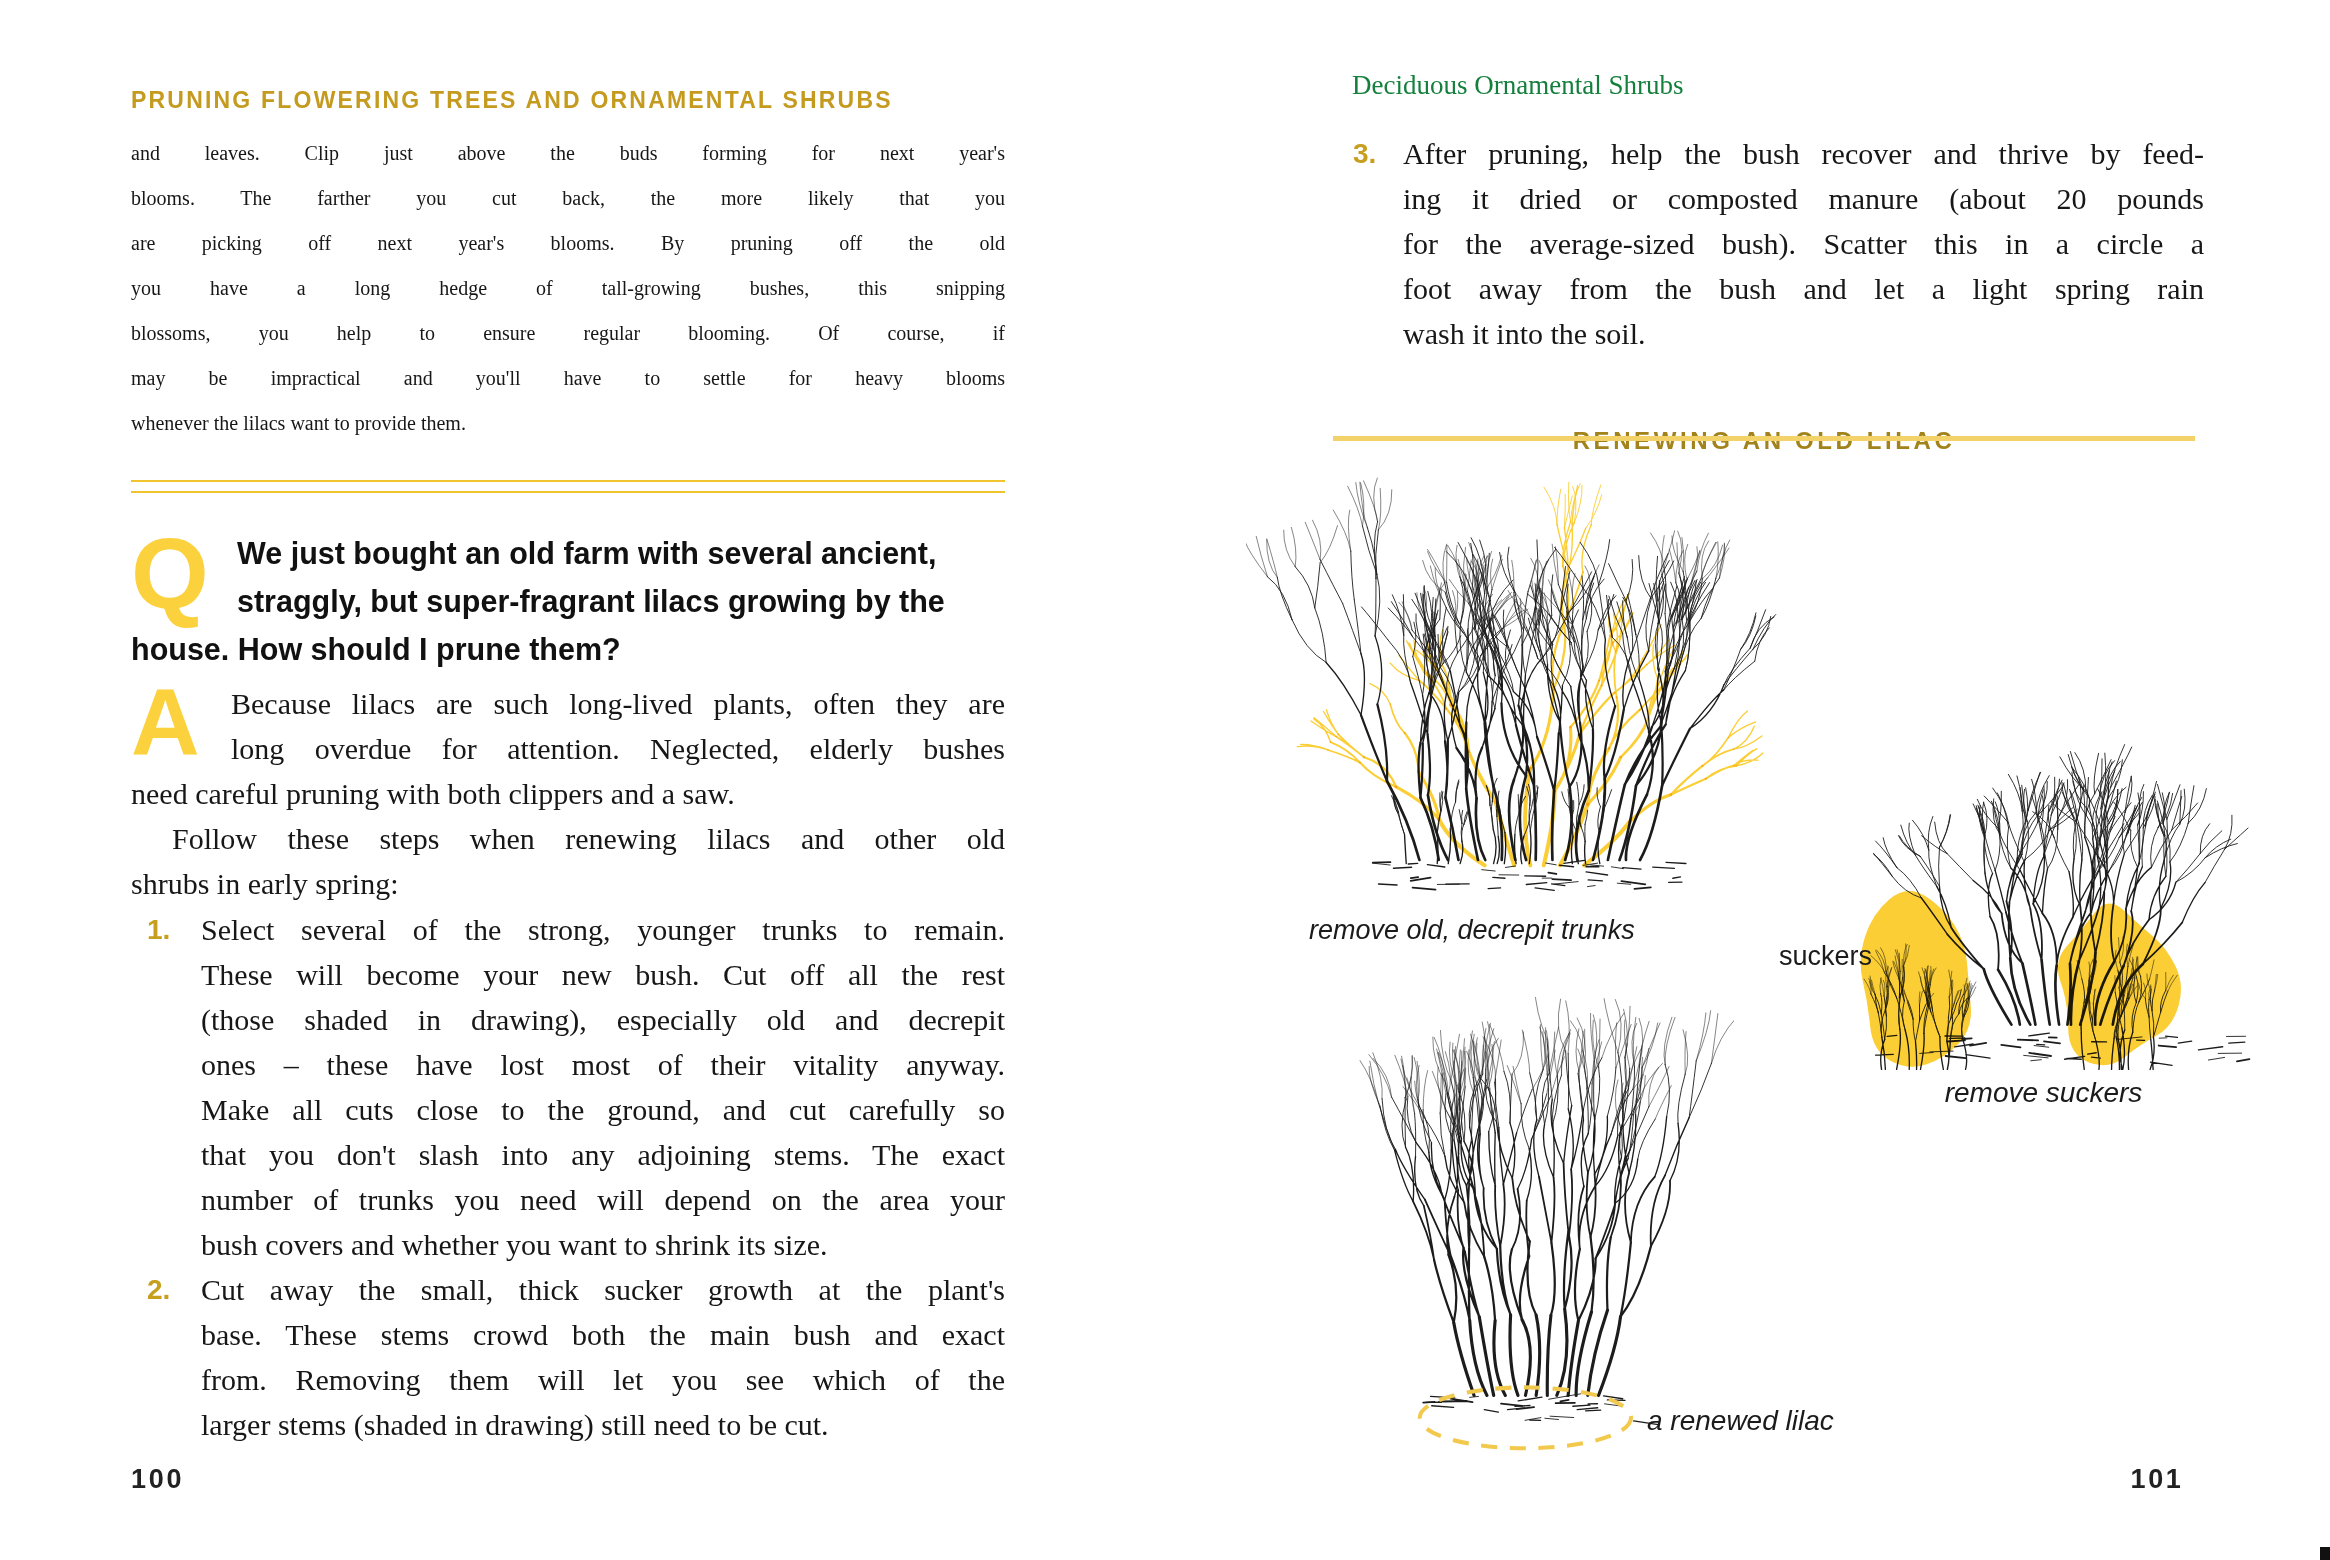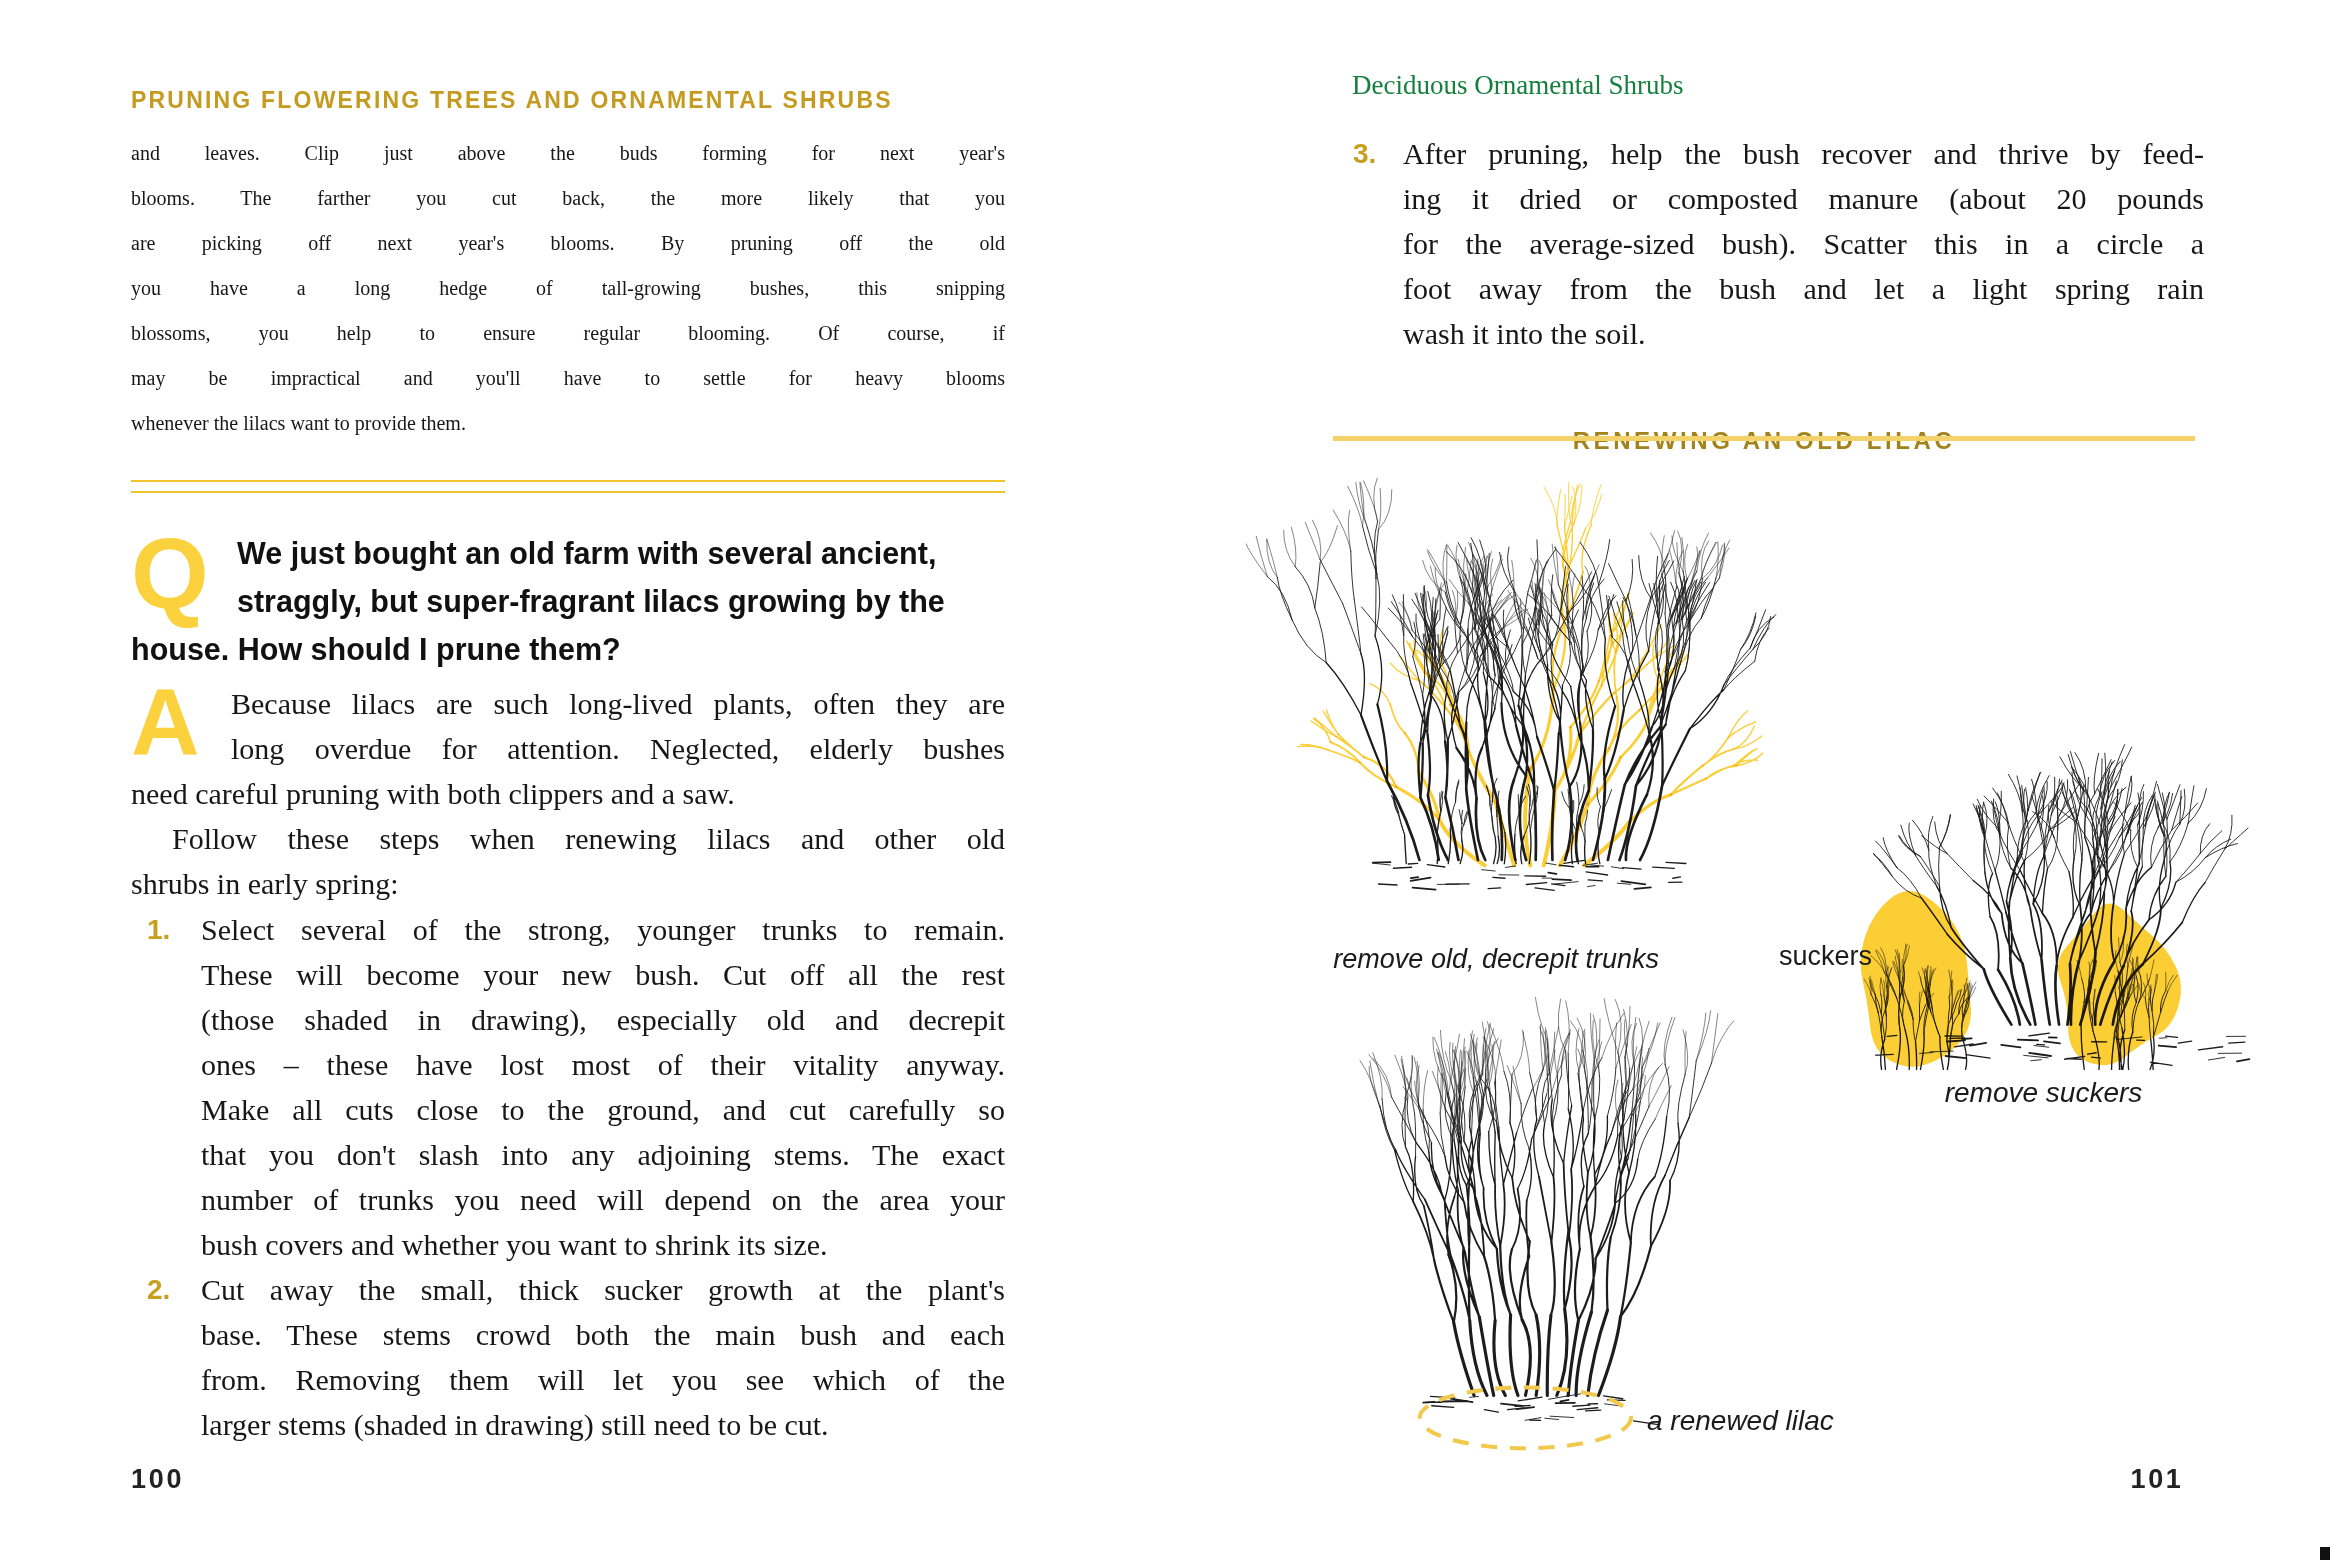--- a/index.html
+++ b/index.html
@@ -103,21 +103,21 @@
           <div class="bline">Make all cuts close to the ground, and cut carefully so</div>
           <div class="bline">that you don't slash into any adjoining stems. The exact</div>
           <div class="bline">number of trunks you need will depend on the area your</div>
           <div class="bline last">bush covers and whether you want to shrink its size.</div>
         </div>
     </div>
     <div class="step">
       <span class="stepnum">2.</span>
       <div class="steptext">
           <div class="bline">Cut away the small, thick sucker growth at the plant's</div>
-          <div class="bline">base. These stems crowd both the main bush and each</div>
+          <div class="bline">base. These stems crowd both the main bush and exact</div>
           <div class="bline">from. Removing them will let you see which of the</div>
           <div class="bline last">larger stems (shaded in drawing) still need to be cut.</div>
         </div>
     </div>
   </div>
 
   <div class="pagenum pn-left">100</div>
 
   <div class="rh-right">Deciduous Ornamental Shrubs</div>
 
@@ -144,21 +144,21 @@
         <path d="M34.6 116.6Q22.0 101.6 22.7 73.6M34.6 116.6Q31.6 102.6 23.1 74.3M23.6 115.8Q3.0 89.1 -1.8 76.0M23.6 115.8Q16.1 92.7 11.0 70.7M54.6 104.6Q41.3 86.9 41.7 63.8M54.6 104.6Q57.5 85.0 50.3 60.7M82.4 100.1Q93.6 86.8 101.8 58.7M116.6 87.2Q111.8 56.5 115.4 41.5M116.6 87.2Q112.6 66.6 97.0 41.4M82.4 96.8Q85.9 74.8 73.9 52.7M82.4 96.8Q72.4 71.3 65.7 55.0M146.5 54.2Q137.9 24.4 146.2 5.7M146.5 54.2Q144.9 39.6 130.8 8.7M129.7 59.4Q126.3 40.7 113.2 14.9M129.7 59.4Q133.7 33.7 127.6 10.9M135.2 61.2Q124.2 33.4 122.2 10.6M135.2 61.2Q129.2 44.3 126.7 10.2M147.4 63.5Q162.9 46.7 162.4 18.6M147.4 63.5Q151.6 47.3 149.4 17.1M272.8 163.0Q285.9 150.7 293.4 138.0M272.8 163.0Q279.0 147.5 292.6 136.0M276.1 161.4Q283.9 145.7 300.2 136.0M276.1 161.4Q288.6 141.3 296.0 133.2M286.7 173.1Q295.8 160.4 307.9 144.8M286.7 173.1Q292.3 155.4 300.1 143.9M286.1 173.4Q301.3 165.6 314.4 152.0M286.1 173.4Q294.8 160.1 310.1 153.2M184.9 175.1Q183.1 157.7 170.3 144.3M184.9 175.1Q182.8 164.5 173.9 143.7M200.2 166.5Q190.1 151.0 190.4 133.7M200.2 166.5Q197.9 152.5 196.4 134.9M232.7 164.5Q237.3 151.4 235.6 131.9M232.7 164.5Q236.2 148.2 230.2 131.3M257.8 166.0Q263.6 150.6 274.8 135.4M257.8 166.0Q269.5 157.1 285.1 141.5M210.4 157.2Q213.0 142.1 217.8 122.6M210.4 157.2Q210.8 135.7 221.7 122.2M199.2 160.9Q204.1 139.4 198.1 128.0M199.2 160.9Q194.8 147.1 198.5 125.9M215.9 163.1Q216.2 142.6 218.1 129.8M215.9 163.1Q217.8 151.3 215.2 128.9M242.9 122.3Q241.3 102.5 244.7 82.9M239.3 119.6Q231.4 98.7 235.2 80.8M239.3 119.6Q238.5 101.7 224.7 80.6M255.5 135.1Q260.6 123.8 267.5 102.0M255.5 135.1Q261.5 121.9 265.3 103.0M246.8 131.9Q249.7 109.2 251.0 97.0M246.8 131.9Q242.2 120.3 236.4 96.4M257.3 129.3Q258.6 108.1 269.0 92.9M257.3 129.3Q266.7 117.0 268.9 92.4M223.5 122.0Q209.6 107.6 202.3 87.8M223.5 122.0Q223.9 96.8 223.9 80.8M221.4 122.3Q217.6 109.9 202.3 85.3M221.4 122.3Q216.5 99.2 223.6 79.5M257.3 116.1Q257.0 99.4 248.2 77.6M274.2 130.1Q270.6 110.9 275.0 96.1M274.2 130.1Q280.3 109.6 285.8 96.3M269.5 126.5Q266.4 107.9 273.7 87.6M269.5 126.5Q278.5 114.9 285.1 91.8M261.3 143.6Q253.6 119.4 253.2 107.7M261.3 143.6Q248.2 131.8 244.1 111.9M272.4 142.2Q269.5 130.1 260.6 107.5M272.4 142.2Q266.6 120.8 262.0 110.2M314.5 132.3Q318.9 117.1 324.4 96.2M314.5 132.3Q319.9 117.8 323.4 97.7M298.6 133.3Q299.3 113.0 296.3 97.5M326.6 133.1Q327.0 109.9 317.5 95.2M326.6 133.1Q327.3 111.9 337.2 96.6M330.1 134.0Q329.9 119.3 335.0 98.6M330.1 134.0Q334.1 109.6 327.0 97.8M259.8 136.0Q262.0 112.2 251.4 98.7M259.8 136.0Q253.4 116.8 258.4 95.9M256.0 136.8Q257.7 114.4 246.7 98.0M256.0 136.8Q260.2 124.2 258.6 98.4M248.1 145.5Q241.6 124.4 245.4 113.5M248.1 145.5Q235.2 133.1 226.4 118.7M253.8 130.0Q258.6 104.8 265.2 92.6M253.8 130.0Q246.2 112.4 245.9 94.1M221.9 133.0Q202.3 121.1 196.8 97.6M218.9 141.2Q210.2 121.5 210.8 106.1M218.9 141.2Q210.9 128.6 205.4 103.8M348.6 152.9Q332.7 135.3 325.6 127.9M348.6 152.9Q342.6 130.2 337.2 119.2M365.1 147.2Q363.0 124.9 359.5 112.0M365.1 147.2Q362.1 128.8 366.9 112.3M338.6 158.0Q334.9 143.3 325.0 125.9M338.6 158.0Q326.2 145.1 314.2 134.8M337.2 157.5Q330.7 147.4 313.4 135.1M383.7 136.2Q385.4 114.2 377.9 103.7M383.7 136.2Q382.7 122.8 393.8 102.5M348.3 124.2Q342.7 99.6 341.4 79.4M348.3 124.2Q347.8 96.1 345.0 82.2M312.6 172.0Q306.1 159.4 305.8 140.2M310.7 172.4Q306.6 152.5 300.4 141.1M310.7 172.4Q299.2 155.5 298.7 142.6M335.8 164.0Q330.3 150.3 330.1 134.4M335.8 164.0Q337.9 153.8 332.5 133.8M316.3 159.3Q297.8 143.5 292.1 131.2M316.3 159.3Q313.0 150.4 297.4 129.6M329.5 154.9Q324.8 141.8 322.0 123.0M329.5 154.9Q319.4 136.3 318.7 120.0M496.5 122.7Q502.7 99.6 506.5 86.9M496.5 122.7Q506.2 98.4 503.0 82.3M479.5 122.5Q478.6 101.8 487.8 86.5M479.5 122.5Q476.3 97.7 472.1 85.1M507.5 118.3Q509.4 104.9 524.8 77.4M507.5 118.3Q512.4 99.1 523.9 77.4M484.4 116.6Q480.4 95.6 480.6 77.8M514.7 117.1Q532.0 94.4 538.9 83.7M482.6 111.5Q490.2 81.8 481.6 64.9M509.1 118.2Q505.1 91.0 516.0 75.9M509.1 118.2Q526.6 103.0 531.6 80.5M491.8 119.3Q486.2 94.3 492.7 79.6M491.8 119.3Q503.1 97.6 506.3 86.4M463.9 113.1Q463.0 87.9 466.5 69.9M466.2 105.5Q475.0 78.0 478.1 64.4M466.2 105.5Q464.6 86.0 451.2 67.0M502.9 109.4Q505.8 85.6 515.8 67.1M487.6 109.8Q475.0 87.7 475.1 70.2M487.6 109.8Q489.5 91.3 486.3 72.0M524.1 117.7Q528.0 99.1 526.3 76.8M524.1 117.7Q534.0 94.5 533.6 79.1M528.1 117.2Q535.6 92.6 533.7 78.2M528.1 117.2Q530.7 89.5 539.6 74.9" stroke="#1c1c1c" stroke-width="0.6" fill="none" stroke-linecap="round"></path>
         <path d="M141.1 434.9l19.7 -0.5M341.5 453.3l21.0 1.1M433.3 464.3l18.2 -1.7M183.5 455.3l22.1 -3.6M379.5 439.4l13.7 0.1M337.2 446.1l8.8 1.5M418.7 455.6l26.6 3.6M185.6 462.9l25.6 2.2M183.6 452.2l8.2 -1.1" stroke="#1c1c1c" stroke-width="2" fill="none" stroke-linecap="round"></path>
         <path d="M266.0 438.0Q227.9 413.1 215.0 386.3M299.0 438.0Q287.6 403.4 278.3 367.4M317.0 438.0Q305.3 388.4 317.0 330.1M332.0 438.0Q345.0 382.3 343.9 355.4M350.0 438.0Q369.1 405.0 381.0 369.9M377.0 438.0Q410.5 412.6 427.7 389.5" stroke="#FBCE36" stroke-width="4.5" fill="none" stroke-linecap="round" style="mix-blend-mode:multiply"></path>
         <path d="M215.0 386.3Q197.7 366.7 167.3 350.5M215.0 386.3Q211.7 363.8 192.2 333.5M278.3 367.4Q261.7 341.6 247.8 310.4M278.3 367.4Q263.7 348.9 248.6 311.6M317.0 330.1Q339.6 297.7 342.8 242.0M343.9 355.4Q365.3 325.1 361.8 283.9M343.9 355.4Q363.2 324.5 372.2 291.2M381.0 369.9Q406.9 342.8 417.7 317.4M381.0 369.9Q382.0 340.9 404.8 307.6M427.7 389.5Q452.2 365.4 473.7 359.1" stroke="#FBCE36" stroke-width="3.5" fill="none" stroke-linecap="round" style="mix-blend-mode:multiply"></path>
         <path d="M167.3 350.5Q157.3 325.4 131.4 317.3M167.3 350.5Q140.6 338.9 127.0 323.3M192.2 333.5Q191.7 309.3 176.9 290.3M247.8 310.4Q246.2 284.0 227.5 258.8M247.8 310.4Q238.4 282.4 229.3 258.9M248.6 311.6Q239.7 281.5 223.2 263.0M248.6 311.6Q247.2 284.5 233.6 262.5M342.8 242.0Q360.6 197.7 354.5 167.6M342.8 242.0Q337.2 207.8 354.9 167.2M361.8 283.9Q385.8 255.8 393.7 231.8M372.2 291.2Q378.4 272.9 396.6 237.1M372.2 291.2Q395.0 260.2 410.9 245.2M417.7 317.4Q441.7 295.1 448.6 274.4M417.7 317.4Q441.1 294.4 448.5 273.8M404.8 307.6Q419.1 280.6 413.4 250.5M404.8 307.6Q413.8 286.0 439.1 264.5M473.7 359.1Q490.8 350.8 512.9 341.2M473.7 359.1Q491.7 340.5 509.1 327.0" stroke="#FBCE36" stroke-width="2.5" fill="none" stroke-linecap="round" style="mix-blend-mode:multiply"></path>
         <path d="M131.4 317.3Q114.2 303.9 102.7 291.8M131.4 317.3Q118.2 306.3 100.3 294.2M127.0 323.3Q114.3 316.7 91.2 309.2M127.0 323.3Q112.8 307.9 94.1 300.5M176.9 290.3Q166.2 280.3 160.6 258.0M227.5 258.8Q228.7 231.9 217.9 212.6M229.3 258.9Q219.5 235.4 201.5 223.2M223.2 263.0Q204.7 240.3 193.1 231.6M223.2 263.0Q213.8 235.9 198.4 222.5M233.6 262.5Q225.8 249.9 214.3 222.9M233.6 262.5Q224.1 237.4 217.1 226.0M354.5 167.6Q368.3 138.9 375.8 110.6M354.5 167.6Q347.0 139.3 359.6 108.1M354.9 167.2Q364.8 143.2 353.4 103.9M354.9 167.2Q348.4 142.9 359.1 106.2M393.7 231.8Q402.6 200.2 405.9 181.6M393.7 231.8Q408.4 206.2 408.1 179.2M396.6 237.1Q410.5 209.6 415.2 193.3M396.6 237.1Q400.6 207.1 409.6 189.0M410.9 245.2Q433.9 229.0 442.4 207.3M410.9 245.2Q426.3 233.8 446.9 213.9M448.6 274.4Q453.8 255.6 466.5 234.2M448.5 273.8Q456.2 252.1 459.2 229.4M448.5 273.8Q448.7 256.4 461.5 233.0M413.4 250.5Q408.6 225.1 412.2 199.6M439.1 264.5Q450.7 251.9 469.2 232.7M512.9 341.2Q527.9 329.2 546.9 327.0M512.9 341.2Q532.6 329.2 544.3 326.5M509.1 327.0Q524.0 316.8 537.9 295.4M509.1 327.0Q526.4 312.6 544.0 308.2" stroke="#FBCE36" stroke-width="2" fill="none" stroke-linecap="round" style="mix-blend-mode:multiply"></path>
         <path d="M102.7 291.8Q93.4 278.6 89.4 264.1M102.7 291.8Q95.3 282.2 86.2 266.2M100.3 294.2Q86.8 282.1 75.6 273.1M100.3 294.2Q91.0 289.9 72.2 276.8M91.2 309.2Q74.6 303.1 56.9 305.5M91.2 309.2Q75.6 302.9 60.7 303.1M94.1 300.5Q88.5 283.0 75.3 274.4M160.6 258.0Q154.6 242.2 138.0 235.1M217.9 212.6Q214.0 189.2 219.1 175.2M201.5 223.2Q197.2 214.0 182.2 193.0M201.5 223.2Q190.3 210.8 181.9 189.8M193.1 231.6Q182.5 219.7 170.6 203.9M193.1 231.6Q172.5 226.7 160.6 212.2M198.4 222.5Q192.1 211.5 179.0 187.6M198.4 222.5Q188.5 207.9 187.0 186.5M214.3 222.9Q205.7 209.6 190.2 197.8M214.3 222.9Q204.5 208.1 202.3 189.0M217.1 226.0Q211.2 210.2 196.9 199.4M375.8 110.6Q371.0 89.9 385.0 57.7M359.6 108.1Q357.9 81.4 355.1 61.3M359.6 108.1Q365.2 86.1 363.6 56.6M353.4 103.9Q355.4 76.2 366.1 55.6M353.4 103.9Q351.2 87.8 361.9 54.3M359.1 106.2Q351.6 79.3 346.9 57.9M359.1 106.2Q371.7 80.9 378.8 61.7M405.9 181.6Q418.2 170.1 424.2 144.7M408.1 179.2Q414.4 148.6 427.9 134.6M408.1 179.2Q423.8 150.5 426.0 135.6M415.2 193.3Q419.1 175.1 431.8 157.0M415.2 193.3Q419.4 174.9 420.0 152.2M409.6 189.0Q427.5 172.5 431.4 155.6M442.4 207.3Q450.3 195.0 463.0 169.3M446.9 213.9Q460.7 202.2 478.5 192.3M446.9 213.9Q458.8 203.9 472.3 185.4M466.5 234.2Q472.6 216.8 490.3 207.5M459.2 229.4Q452.2 214.8 454.4 191.5M461.5 233.0Q466.7 213.9 476.4 197.9M412.2 199.6Q417.2 181.5 409.8 157.4M412.2 199.6Q404.0 181.4 404.3 155.0M469.2 232.7Q483.0 216.1 493.0 202.0M469.2 232.7Q477.8 217.8 487.5 199.4M546.9 327.0Q565.8 323.1 576.6 312.5M546.9 327.0Q560.0 313.4 569.9 307.7M544.3 326.5Q554.4 319.3 571.2 320.6M544.3 326.5Q556.9 315.6 565.6 309.6M537.9 295.4Q548.1 274.1 559.4 265.6M537.9 295.4Q550.8 284.6 568.5 277.9M544.0 308.2Q559.6 301.0 567.0 282.6M544.0 308.2Q558.5 306.5 575.5 293.5" stroke="#FBCE36" stroke-width="1.5" fill="none" stroke-linecap="round" style="mix-blend-mode:multiply"></path>
         <path d="M385.0 57.7Q385.8 40.6 395.8 13.2M355.1 61.3Q358.5 46.8 363.9 25.4M355.1 61.3Q356.2 40.6 356.0 23.7M363.6 56.6Q364.1 32.8 369.9 15.6M363.6 56.6Q365.6 35.3 369.6 13.6M366.1 55.6Q375.4 32.3 374.7 13.7M366.1 55.6Q370.6 28.5 364.2 15.2M361.9 54.3Q363.4 32.4 372.6 11.8M361.9 54.3Q358.7 39.6 360.0 10.3M346.9 57.9Q346.3 41.2 351.0 18.1M346.9 57.9Q346.4 37.8 332.3 15.8M378.8 61.7Q391.2 45.5 396.7 24.4" stroke="#FBCE36" stroke-width="1" fill="none" stroke-linecap="round" style="mix-blend-mode:multiply"></path>
       </svg>
     </div>
-  <div class="caption" style="left:1309px;top:944px;width:350px;text-align:right">remove old, decrepit trunks</div>
+  <div class="caption" style="left:1309px;top:915px;width:350px;text-align:left">remove old, decrepit trunks</div>
 
   <div class="bush" id="bush2" style="left:1803px;top:617px;width:515px;height:466px">
       <svg viewBox="0 0 575 520" xmlns="http://www.w3.org/2000/svg">
         <path d="M232.7 455.0Q206.9 413.1 201.9 393.0M242.1 455.0Q237.8 426.1 217.8 393.6M253.8 455.0Q232.5 418.4 231.4 380.7M259.5 455.0Q255.0 430.5 245.0 386.6M275.5 455.0Q270.1 422.6 266.4 382.8M285.9 455.0Q279.4 412.7 283.2 389.0M295.2 455.0Q300.4 422.3 298.1 386.8M299.2 455.0Q298.5 419.2 308.1 384.2M309.5 455.0Q325.0 405.4 326.5 374.9M326.3 455.0Q324.4 422.6 347.6 384.5M331.9 455.0Q342.0 420.9 357.9 389.5M345.9 455.0Q352.5 411.5 379.5 387.2" stroke="#1c1c1c" stroke-width="3" fill="none" stroke-linecap="round"></path>
         <path d="M201.9 393.0Q178.8 374.8 161.3 354.3M201.9 393.0Q175.9 363.1 165.6 346.7M217.8 393.6Q221.3 354.2 208.9 334.4M231.4 380.7Q236.5 354.5 227.2 317.2M231.4 380.7Q228.4 351.3 230.5 318.3M245.0 386.6Q225.2 368.4 221.8 330.7M245.0 386.6Q235.6 363.6 226.6 329.5M266.4 382.8Q268.8 340.4 257.0 320.1M266.4 382.8Q256.9 350.5 253.8 325.4M283.2 389.0Q283.9 351.5 267.3 330.7M283.2 389.0Q285.0 365.5 301.2 335.3M298.1 386.8Q301.1 367.8 315.2 328.6M298.1 386.8Q305.7 349.9 321.9 329.5M308.1 384.2Q323.4 350.0 330.6 323.5M308.1 384.2Q313.7 357.3 309.6 322.6M326.5 374.9Q319.8 336.9 321.3 307.1M326.5 374.9Q336.8 334.5 336.3 306.9M347.6 384.5Q340.7 358.6 346.8 319.4M347.6 384.5Q363.5 356.3 360.5 325.8M357.9 389.5Q372.4 348.8 366.5 328.3M357.9 389.5Q364.8 365.4 386.3 337.8M379.5 387.2Q400.3 346.7 399.4 325.3M379.5 387.2Q405.3 363.8 423.4 341.0M274.5 469.3l8.7 0.2M239.9 471.8l22.6 0.8M186.5 478.3l18.0 -3.0M177.7 471.0l10.6 -0.7M484.5 496.0l13.9 -2.4M221.4 477.6l21.4 2.7M269.1 473.7l17.8 2.2M161.5 473.8l19.3 -1.2M397.1 478.3l19.5 1.9M252.6 486.5l24.3 3.5M159.2 490.0l22.5 2.4" stroke="#1c1c1c" stroke-width="2" fill="none" stroke-linecap="round"></path>
         <path d="M161.3 354.3Q143.1 328.1 132.2 313.6M165.6 346.7Q153.5 328.1 152.4 300.8M165.6 346.7Q160.0 318.7 149.3 300.6M208.9 334.4Q203.8 302.3 211.6 286.2M227.2 317.2Q228.8 294.3 244.4 265.0M227.2 317.2Q230.1 290.6 242.8 263.9M230.5 318.3Q236.0 285.3 239.2 268.9M230.5 318.3Q237.9 286.8 247.9 270.8M221.8 330.7Q206.7 314.5 203.2 285.8M221.8 330.7Q212.8 311.3 190.0 294.0M226.6 329.5Q221.3 307.3 214.5 282.7M257.0 320.1Q259.2 284.9 268.6 267.8M257.0 320.1Q271.4 295.0 269.3 264.7M253.8 325.4Q247.6 295.2 231.8 279.8M253.8 325.4Q245.4 304.6 247.2 273.7M267.3 330.7Q252.2 303.7 242.4 282.6M267.3 330.7Q269.1 298.1 273.0 281.1M301.2 335.3Q309.6 315.7 322.4 293.7M301.2 335.3Q303.6 316.7 297.0 284.2M315.2 328.6Q323.2 309.8 323.4 277.4M315.2 328.6Q320.3 301.3 330.8 282.0M321.9 329.5Q327.2 293.5 323.1 273.1M321.9 329.5Q325.8 309.5 342.1 282.7M330.6 323.5Q342.3 295.6 338.8 271.4M330.6 323.5Q335.3 297.4 328.3 265.1M309.6 322.6Q307.6 295.8 311.4 271.0M309.6 322.6Q297.9 299.7 302.6 269.9M321.3 307.1Q329.3 287.5 323.5 247.5M321.3 307.1Q327.1 278.3 314.6 245.8M336.3 306.9Q343.0 281.0 336.2 244.6M336.3 306.9Q341.8 287.0 331.0 249.2M346.8 319.4Q349.5 294.0 358.8 264.0M346.8 319.4Q347.0 294.6 329.8 267.5M360.5 325.8Q370.6 293.1 389.0 279.4M360.5 325.8Q363.4 296.6 375.5 275.3M366.5 328.3Q370.2 306.6 373.6 279.3M366.5 328.3Q371.6 295.1 378.9 278.6M386.3 337.8Q388.5 310.4 405.1 289.4M386.3 337.8Q409.8 321.5 416.3 296.0M399.4 325.3Q413.8 295.9 409.7 273.4M399.4 325.3Q394.8 299.2 403.3 271.1M423.4 341.0Q434.9 312.2 448.8 296.4M181.5 505.0Q184.9 492.9 178.8 472.5M126.8 505.0Q127.3 489.5 125.6 473.9M161.3 505.0Q163.8 490.9 164.6 470.4M118.6 505.0Q119.5 480.9 114.2 461.5M131.2 505.0Q136.3 477.9 135.0 464.8M104.5 505.0Q110.4 474.9 108.1 460.0M156.7 505.0Q152.5 483.2 152.9 468.5M87.7 505.0Q84.7 487.9 91.2 471.5M161.1 505.0Q165.0 491.9 160.6 473.5M92.0 505.0Q91.4 487.3 88.0 468.9M314.0 505.0Q310.5 477.9 310.7 464.2M353.3 505.0Q353.6 485.7 349.5 468.1M344.5 505.0Q344.6 492.3 347.3 470.7M330.4 505.0Q332.0 493.8 327.1 473.6M357.1 505.0Q361.2 487.2 356.0 458.6M363.5 505.0Q361.7 482.0 368.2 463.3M356.7 505.0Q350.3 484.0 359.2 460.9M387.5 505.0Q394.0 488.9 391.3 468.9M355.4 505.0Q355.0 482.7 351.7 470.4M390.9 505.0Q390.0 486.4 388.3 471.9M94.0 468.1l10.8 -1.2M404.8 467.8l13.3 1.4M419.0 475.7l14.9 -2.3M292.0 493.6l22.4 -3.1M261.0 477.1l8.8 0.5M441.5 483.2l27.1 -3.5M294.6 492.8l16.1 0.8M322.1 491.3l9.9 1.0M158.5 467.7l20.2 0.1M475.4 475.7l17.8 -1.2M169.4 479.8l20.6 -3.2M181.9 488.5l26.9 3.8M252.1 467.6l22.9 -3.2M163.5 470.3l17.2 -0.4M322.2 474.1l16.7 0.2M317.8 487.9l9.6 -1.5M388.0 496.9l24.0 3.5M81.1 489.0l19.6 -0.8M372.5 472.2l8.9 0.3" stroke="#1c1c1c" stroke-width="1.5" fill="none" stroke-linecap="round"></path>
         <path d="M132.2 313.6Q120.3 291.0 104.9 279.8M104.9 279.8Q90.8 259.6 81.0 250.0M104.9 279.8Q91.9 260.6 89.5 246.3M132.2 313.6Q113.0 307.5 99.8 289.6M99.8 289.6Q87.7 274.2 78.7 263.7M99.8 289.6Q89.7 272.4 78.9 264.8M152.4 300.8Q147.3 290.9 131.0 267.2M131.0 267.2Q113.5 258.9 106.6 244.0M131.0 267.2Q115.0 257.9 107.4 244.1M152.4 300.8Q150.4 277.4 152.4 256.9M152.4 256.9Q161.1 241.6 164.4 220.4M152.4 256.9Q162.2 239.4 164.7 221.1M149.3 300.6Q139.2 274.1 140.4 260.0M140.4 260.0Q135.2 241.5 122.3 226.8M140.4 260.0Q138.0 239.3 145.0 222.6M149.3 300.6Q134.9 281.4 125.5 265.9M125.5 265.9Q115.0 253.5 109.2 232.2M125.5 265.9Q116.2 242.7 118.6 230.0M211.6 286.2Q202.1 264.7 202.6 246.6M202.6 246.6Q205.2 233.9 195.3 210.0M202.6 246.6Q194.1 224.9 198.1 210.3M244.4 265.0Q245.2 241.8 251.3 216.0M251.3 216.0Q253.3 198.7 265.4 173.1M251.3 216.0Q259.7 188.9 264.5 173.6M244.4 265.0Q247.2 234.4 244.8 216.5M244.8 216.5Q242.7 197.1 229.3 175.5M244.8 216.5Q245.7 202.4 238.9 177.3M242.8 263.9Q244.8 233.7 259.9 218.3M259.9 218.3Q262.4 196.9 274.9 176.9M242.8 263.9Q248.7 237.5 262.2 220.9M262.2 220.9Q274.0 201.9 272.7 183.4M262.2 220.9Q274.1 210.4 289.9 189.1M239.2 268.9Q238.4 250.7 248.3 228.1M248.3 228.1Q245.1 204.8 247.3 192.3M248.3 228.1Q253.4 215.3 248.6 190.5M239.2 268.9Q256.0 242.9 261.9 229.5M261.9 229.5Q263.2 207.8 268.2 192.8M261.9 229.5Q271.8 213.7 269.0 188.7M247.9 270.8Q267.5 256.2 275.8 237.1M275.8 237.1Q291.5 220.8 302.4 211.8M275.8 237.1Q291.3 229.7 306.2 214.6M203.2 285.8Q200.3 262.9 202.9 244.1M202.9 244.1Q208.7 224.5 201.6 206.6M202.9 244.1Q196.4 222.2 193.4 210.6M203.2 285.8Q202.0 267.9 202.5 242.8M202.5 242.8Q198.5 220.3 201.7 206.6M202.5 242.8Q199.3 225.0 190.0 208.6M190.0 294.0Q174.3 278.1 160.9 264.0M160.9 264.0Q148.6 257.8 132.5 244.1M160.9 264.0Q149.0 252.8 147.0 228.8M214.5 282.7Q206.9 259.1 203.1 244.1M203.1 244.1Q199.9 227.7 196.2 211.2M203.1 244.1Q196.7 226.6 193.5 213.1M214.5 282.7Q221.0 266.8 219.9 242.2M219.9 242.2Q220.2 218.2 214.7 206.3M219.9 242.2Q215.3 226.6 212.4 209.7M268.6 267.8Q273.4 243.5 277.1 221.0M277.1 221.0Q281.8 205.1 281.0 178.7M277.1 221.0Q286.6 200.9 291.4 185.0M268.6 267.8Q272.5 244.0 261.3 221.3M261.3 221.3Q259.9 195.2 255.3 181.1M269.3 264.7Q278.3 239.1 286.3 221.5M286.3 221.5Q292.3 210.0 307.7 187.4M286.3 221.5Q297.3 200.4 295.3 181.5M269.3 264.7Q269.4 241.2 274.1 218.0M274.1 218.0Q286.7 196.5 286.4 180.8M274.1 218.0Q283.1 193.8 289.3 182.0M231.8 279.8Q225.8 255.8 229.5 235.1M229.5 235.1Q225.6 211.6 217.0 196.3M231.8 279.8Q222.0 263.4 217.9 235.6M217.9 235.6Q200.8 219.7 194.6 203.4M217.9 235.6Q221.9 218.6 221.4 194.4M247.2 273.7Q254.5 245.0 250.3 228.2M250.3 228.2Q242.5 209.4 242.5 190.5M250.3 228.2Q245.9 207.8 244.2 187.7M247.2 273.7Q233.1 244.6 229.3 229.6M229.3 229.6Q216.4 213.9 202.3 199.7M229.3 229.6Q226.7 211.2 211.8 190.8M242.4 282.6Q226.3 258.1 220.1 242.7M220.1 242.7Q209.8 229.7 212.9 202.9M220.1 242.7Q219.0 225.1 210.4 205.5M273.0 281.1Q270.3 265.5 265.2 237.9M265.2 237.9Q270.7 214.4 267.4 199.6M265.2 237.9Q260.5 212.4 255.3 199.4M273.0 281.1Q284.7 264.5 284.4 237.0M284.4 237.0Q285.7 214.2 281.1 198.4M284.4 237.0Q284.6 216.4 283.9 199.6M322.4 293.7Q333.9 278.8 340.8 259.3M340.8 259.3Q349.8 245.1 358.2 230.6M322.4 293.7Q334.2 268.0 336.8 254.6M336.8 254.6Q340.8 238.3 348.4 222.7M336.8 254.6Q338.2 235.0 338.3 220.7M297.0 284.2Q284.7 262.1 280.3 245.8M280.3 245.8Q274.9 228.6 256.5 217.2M280.3 245.8Q271.4 229.3 274.5 210.1M323.4 277.4Q331.5 248.9 327.9 233.3M327.9 233.3Q324.5 218.7 333.8 194.9M330.8 282.0Q344.1 267.9 353.1 245.9M353.1 245.9Q362.4 232.6 375.4 218.8M353.1 245.9Q360.7 232.0 372.0 212.7M330.8 282.0Q338.9 259.4 342.8 239.8M342.8 239.8Q347.9 224.8 351.2 204.6M342.8 239.8Q348.4 228.1 366.3 207.2M323.1 273.1Q328.1 246.2 341.4 230.6M341.4 230.6Q351.4 216.6 356.3 191.4M341.4 230.6Q352.1 216.4 351.5 192.4M323.1 273.1Q333.2 246.8 337.6 225.6M337.6 225.6Q344.3 206.2 349.9 183.1M337.6 225.6Q344.2 201.8 360.6 190.0M342.1 282.7Q352.4 263.0 362.8 241.1M362.8 241.1Q369.1 215.7 378.2 201.3M362.8 241.1Q370.0 219.8 378.8 206.8M342.1 282.7Q356.5 264.8 360.9 243.5M360.9 243.5Q364.9 226.6 373.5 210.2M360.9 243.5Q366.9 230.1 370.9 210.1M338.8 271.4Q338.4 255.1 340.6 227.9M340.6 227.9Q352.6 209.9 351.5 192.3M340.6 227.9Q336.8 204.1 328.7 191.1M338.8 271.4Q343.1 252.2 335.5 225.8M335.5 225.8Q342.0 199.7 341.2 185.6M328.3 265.1Q336.4 237.9 332.6 213.7M332.6 213.7Q340.4 186.2 348.0 171.9M332.6 213.7Q334.1 196.4 341.9 171.6M328.3 265.1Q328.3 230.8 317.3 214.1M317.3 214.1Q301.0 198.7 300.2 173.1M311.4 271.0Q310.2 256.3 305.2 227.3M305.2 227.3Q311.8 200.7 313.7 187.5M305.2 227.3Q306.7 209.2 297.5 192.3M311.4 271.0Q314.3 252.2 307.7 229.6M307.7 229.6Q302.1 213.9 298.2 194.3M302.6 269.9Q308.2 246.8 302.0 224.0M302.0 224.0Q294.5 205.0 291.0 186.2M302.0 224.0Q288.5 199.9 289.1 184.4M302.6 269.9Q299.6 241.8 307.0 221.7M307.0 221.7Q313.5 198.0 307.7 179.2M323.5 247.5Q335.2 218.8 336.2 198.3M336.2 198.3Q340.7 174.4 354.2 161.2M336.2 198.3Q339.4 181.3 337.0 151.8M323.5 247.5Q320.5 218.6 331.2 199.0M331.2 199.0Q333.2 175.9 347.9 160.2M331.2 199.0Q334.6 177.6 333.9 158.2M314.6 245.8Q315.8 216.6 313.2 193.3M313.2 193.3Q302.6 178.9 296.1 153.4M313.2 193.3Q304.0 172.0 298.5 150.0M314.6 245.8Q311.6 217.8 325.6 197.2M325.6 197.2Q322.9 182.4 330.0 152.1M325.6 197.2Q332.2 184.4 344.0 159.1M336.2 244.6Q334.3 216.2 343.5 190.0M343.5 190.0Q346.1 171.2 359.1 142.3M343.5 190.0Q359.4 161.9 367.0 145.1M336.2 244.6Q328.3 218.2 315.8 194.4M315.8 194.4Q300.6 181.9 286.8 156.0M315.8 194.4Q316.2 168.7 303.6 151.3M331.0 249.2Q334.1 218.2 341.3 201.2M341.3 201.2Q355.7 182.7 356.6 159.2M341.3 201.2Q338.6 174.6 345.1 161.6M331.0 249.2Q318.5 221.2 319.7 202.3M319.7 202.3Q316.3 187.6 300.6 168.2M319.7 202.3Q303.2 180.7 299.7 166.8M358.8 264.0Q353.5 240.5 359.5 218.2M359.5 218.2Q363.1 191.5 366.7 177.5M359.5 218.2Q370.1 193.3 366.4 177.9M358.8 264.0Q371.4 245.5 383.1 223.7M383.1 223.7Q390.8 201.7 394.7 183.4M329.8 267.5Q322.3 254.5 305.3 229.0M305.3 229.0Q296.9 210.4 289.5 195.6M305.3 229.0Q284.6 215.3 276.7 205.5M329.8 267.5Q328.3 237.6 316.1 221.0M316.1 221.0Q305.9 208.6 301.8 183.1M316.1 221.0Q317.8 196.1 318.7 179.0M389.0 279.4Q385.4 255.0 396.5 234.9M396.5 234.9Q409.1 222.4 412.7 196.8M396.5 234.9Q404.4 221.6 409.0 195.9M389.0 279.4Q398.2 258.4 411.7 237.7M411.7 237.7Q417.5 217.2 422.9 200.2M411.7 237.7Q428.6 222.2 440.6 207.5M375.5 275.3Q376.4 250.7 375.7 228.1M375.7 228.1Q373.5 200.7 380.5 186.8M375.5 275.3Q375.4 253.7 373.7 232.1M373.7 232.1Q380.4 216.7 380.1 194.8M373.7 232.1Q379.0 220.4 374.0 196.3M373.6 279.3Q380.4 258.8 379.9 235.3M379.9 235.3Q392.9 212.4 393.1 200.3M379.9 235.3Q379.2 215.0 390.2 198.6M373.6 279.3Q364.0 262.0 365.9 238.0M365.9 238.0Q354.9 216.4 347.1 206.7M378.9 278.6Q377.1 257.8 382.4 233.9M382.4 233.9Q382.6 219.5 392.9 198.0M382.4 233.9Q386.4 210.0 393.4 195.4M405.1 289.4Q408.2 271.6 404.0 243.6M404.0 243.6Q391.7 216.7 393.3 203.5M404.0 243.6Q403.3 230.0 395.6 205.3M405.1 289.4Q401.7 264.9 403.2 244.7M403.2 244.7Q394.7 222.8 394.1 208.7M403.2 244.7Q395.7 230.6 396.1 208.2M416.3 296.0Q436.1 285.7 449.1 268.6M449.1 268.6Q467.8 256.5 485.0 252.8M449.1 268.6Q460.3 254.9 477.6 247.9M416.3 296.0Q429.5 281.9 443.6 263.8M443.6 263.8Q453.2 251.1 467.6 238.6M443.6 263.8Q442.8 243.2 454.1 230.7M409.7 273.4Q422.4 257.2 430.1 230.1M430.1 230.1Q431.9 215.0 436.5 188.2M430.1 230.1Q445.9 215.6 450.4 191.5M409.7 273.4Q411.5 245.1 402.1 230.9M402.1 230.9Q401.5 210.5 409.2 195.4M402.1 230.9Q406.7 219.3 401.2 196.2M403.3 271.1Q410.1 244.6 420.7 231.2M420.7 231.2Q428.9 214.7 425.7 192.1M420.7 231.2Q421.5 211.9 422.1 193.7M403.3 271.1Q408.2 247.2 406.3 225.6M406.3 225.6Q414.0 206.1 420.9 187.2M406.3 225.6Q400.5 204.9 395.8 186.8M448.8 296.4Q458.6 278.7 470.7 259.2M470.7 259.2Q477.9 252.5 496.9 235.5M470.7 259.2Q480.3 243.1 478.9 221.2M178.8 472.5Q175.1 459.4 178.6 446.8M178.6 446.8Q181.8 433.3 183.3 426.2M178.6 446.8Q176.5 439.5 179.6 426.1M178.8 472.5Q175.0 462.1 179.9 445.7M179.9 445.7Q182.5 434.2 184.9 426.1M179.9 445.7Q185.4 437.1 185.6 426.3M125.6 473.9Q122.8 463.6 122.9 448.8M122.9 448.8Q119.8 439.5 116.9 430.5M122.9 448.8Q122.6 441.6 117.0 428.1M125.6 473.9Q127.2 465.2 130.1 450.7M130.1 450.7Q130.1 443.1 130.1 432.9M130.1 450.7Q133.1 441.9 136.9 432.9M164.6 470.4Q168.8 450.4 166.0 440.3M166.0 440.3Q167.3 424.6 166.1 414.9M164.6 470.4Q165.1 453.8 174.0 442.8M174.0 442.8Q176.5 429.9 185.6 423.9M174.0 442.8Q173.2 430.9 179.1 421.2M114.2 461.5Q108.6 447.0 113.1 428.5M113.1 428.5Q108.5 417.6 111.2 402.1M113.1 428.5Q111.0 412.4 107.3 404.1M114.2 461.5Q109.4 439.4 104.7 425.5M104.7 425.5Q98.0 413.5 92.6 395.7M104.7 425.5Q99.4 408.1 91.2 397.3M135.0 464.8Q135.7 454.6 140.3 434.8M140.3 434.8Q136.4 418.5 140.6 410.0M140.3 434.8Q143.8 424.1 140.2 411.9M135.0 464.8Q134.0 451.2 139.0 433.9M139.0 433.9Q136.6 424.2 137.7 409.4M139.0 433.9Q140.5 418.3 142.1 410.5M108.1 460.0Q104.8 447.5 109.1 421.6M109.1 421.6Q115.4 407.9 111.9 389.8M109.1 421.6Q114.4 405.4 112.7 391.2M108.1 460.0Q105.9 442.8 107.6 424.8M107.6 424.8Q107.9 408.0 108.4 395.5M107.6 424.8Q109.1 413.4 106.8 398.1M152.9 468.5Q147.8 458.8 144.6 439.1M144.6 439.1Q143.9 430.0 140.1 414.0M144.6 439.1Q142.9 430.6 139.4 414.4M152.9 468.5Q146.8 450.9 142.7 440.7M142.7 440.7Q137.6 427.9 137.1 419.2M142.7 440.7Q142.1 431.5 134.4 416.3M91.2 471.5Q94.1 458.6 93.1 445.3M93.1 445.3Q92.5 434.2 90.5 422.8M93.1 445.3Q90.6 436.9 93.5 424.2M91.2 471.5Q90.2 460.8 87.4 443.0M87.4 443.0Q89.2 428.7 86.7 420.3M87.4 443.0Q85.0 429.6 80.0 420.5M160.6 473.5Q162.5 462.4 162.4 446.8M162.4 446.8Q164.7 434.5 163.3 423.9M160.6 473.5Q160.0 457.8 164.7 449.2M164.7 449.2Q169.8 439.7 171.5 431.2M164.7 449.2Q165.8 438.3 168.9 430.8M88.0 468.9Q86.4 452.3 84.1 441.8M84.1 441.8Q80.6 429.2 80.7 421.4M84.1 441.8Q82.4 433.9 75.9 420.8M88.0 468.9Q85.3 453.3 91.9 438.4M91.9 438.4Q97.0 427.2 94.7 412.2M91.9 438.4Q95.4 427.3 93.5 412.3M310.7 464.2Q308.9 451.5 315.3 432.4M315.3 432.4Q318.5 416.5 319.2 405.9M315.3 432.4Q322.8 419.6 322.1 405.9M310.7 464.2Q309.8 449.2 313.8 430.7M313.8 430.7Q321.6 416.7 319.7 403.2M313.8 430.7Q315.8 419.9 311.3 403.8M349.5 468.1Q351.5 453.8 351.7 437.9M351.7 437.9Q358.6 423.6 359.4 412.7M351.7 437.9Q354.9 422.1 353.0 413.9M347.3 470.7Q348.7 456.8 355.3 445.6M355.3 445.6Q357.0 437.8 361.9 426.0M355.3 445.6Q358.4 434.8 363.9 426.3M347.3 470.7Q346.4 458.0 355.7 442.8M355.7 442.8Q361.5 429.6 362.7 420.3M355.7 442.8Q362.3 434.3 364.2 421.5M327.1 473.6Q322.5 459.6 320.9 448.7M320.9 448.7Q318.8 438.3 319.0 428.7M327.1 473.6Q322.3 462.5 323.1 449.7M323.1 449.7Q325.6 439.6 324.2 431.0M323.1 449.7Q319.5 439.1 320.1 430.7M356.0 458.6Q350.5 441.8 355.0 418.6M355.0 418.6Q359.0 399.0 353.8 385.3M368.2 463.3Q365.0 446.3 372.1 430.2M372.1 430.2Q376.2 412.3 372.3 401.8M372.1 430.2Q367.5 418.9 370.4 402.9M368.2 463.3Q369.5 441.0 375.1 429.5M375.1 429.5Q383.1 414.4 387.0 403.9M375.1 429.5Q379.8 417.8 376.9 401.0M359.2 460.9Q359.6 445.6 357.3 422.7M357.3 422.7Q361.8 405.4 362.8 390.0M357.3 422.7Q354.0 408.4 351.5 394.2M391.3 468.9Q392.7 453.9 389.7 439.4M389.7 439.4Q389.2 426.8 392.5 417.0M389.7 439.4Q386.5 426.1 388.5 415.9M391.3 468.9Q394.8 456.7 399.3 441.1M399.3 441.1Q397.9 429.2 404.9 416.9M399.3 441.1Q403.6 426.2 407.4 417.4M351.7 470.4Q348.7 456.8 352.7 440.7M352.7 440.7Q350.9 432.9 348.6 418.7M351.7 470.4Q351.4 452.5 355.3 443.8M355.3 443.8Q354.4 435.1 358.7 422.5M388.3 471.9Q386.7 458.4 386.4 446.6M386.4 446.6Q385.1 435.0 386.4 427.0M386.4 446.6Q382.4 432.6 382.3 425.8M350.9 471.5l27.6 -2.8M246.4 489.3l27.2 2.8M130.3 487.1l15.0 -1.0M452.6 494.5l18.1 -2.9M472.8 468.2l21.3 -0.2M141.7 485.4l25.9 -0.9M254.3 495.3l11.8 -1.2M397.7 470.1l8.7 -0.4M258.0 478.3l16.3 1.9M463.6 487.1l26.1 -0.3" stroke="#1c1c1c" stroke-width="1" fill="none" stroke-linecap="round"></path>
         <path d="M183.3 426.2Q186.0 420.3 182.9 408.9M179.6 426.1Q181.4 415.4 184.2 409.3M179.6 426.1Q182.0 419.1 179.9 410.5M184.9 426.1Q186.1 414.9 187.9 409.4M184.9 426.1Q183.8 420.3 186.3 409.2M185.6 426.3Q189.7 421.3 193.0 412.9M185.6 426.3Q186.6 419.5 189.1 411.3M116.9 430.5Q114.3 420.5 112.6 415.6M117.0 428.1Q113.3 421.2 110.4 412.5M130.1 432.9Q131.4 424.2 133.3 417.8M130.1 432.9Q129.2 427.9 130.5 418.4M136.9 432.9Q142.5 424.3 145.9 420.0M166.1 414.9Q164.8 404.9 162.7 394.1M166.1 414.9Q164.0 403.2 166.1 395.3M185.6 423.9Q187.4 416.1 193.1 407.2M179.1 421.2Q180.3 413.9 183.1 403.1M179.1 421.2Q184.5 416.6 186.6 406.3M111.2 402.1Q110.2 395.4 110.8 382.1M107.3 404.1Q105.8 392.5 101.5 384.8M107.3 404.1Q100.9 390.8 100.3 384.1M92.6 395.7Q91.2 381.0 81.9 371.5M92.6 395.7Q93.8 380.4 86.7 369.2M91.2 397.3Q87.8 387.9 75.8 378.0M91.2 397.3Q87.8 384.6 81.2 372.6M140.6 410.0Q144.3 403.4 142.7 390.0M140.6 410.0Q137.3 402.7 139.9 389.4M140.2 411.9Q141.7 402.5 142.2 394.7M137.7 409.4Q135.6 397.4 133.0 391.6M137.7 409.4Q136.9 401.0 139.1 389.7M142.1 410.5Q141.7 402.7 145.9 392.9M142.1 410.5Q143.2 399.3 148.6 391.7M111.9 389.8Q117.4 380.1 118.8 366.6M111.9 389.8Q116.6 380.9 114.6 364.8M112.7 391.2Q111.1 374.2 116.4 365.4M108.4 395.5Q108.8 382.3 105.1 371.5M108.4 395.5Q108.2 384.4 103.1 371.4M106.8 398.1Q104.0 384.7 102.8 378.3M106.8 398.1Q107.5 390.2 107.6 375.3M140.1 414.0Q138.5 399.5 136.1 392.3M139.4 414.4Q139.6 406.6 137.1 393.3M139.4 414.4Q134.8 403.3 135.8 395.0M137.1 419.2Q136.8 410.3 136.3 401.6M137.1 419.2Q131.0 412.3 131.3 401.7M134.4 416.3Q131.4 404.0 129.0 396.1M90.5 422.8Q89.4 411.4 86.8 403.5M90.5 422.8Q93.0 411.5 89.7 405.5M93.5 424.2Q94.6 415.3 97.1 408.4M86.7 420.3Q84.8 412.4 87.2 402.5M80.0 420.5Q76.2 414.1 74.9 400.7M163.3 423.9Q168.4 417.5 167.0 405.5M163.3 423.9Q163.6 412.4 166.3 405.0M171.5 431.2Q175.8 422.9 177.0 415.5M171.5 431.2Q176.3 424.3 176.4 416.2M168.9 430.8Q169.2 426.2 173.1 417.3M168.9 430.8Q172.2 421.9 174.5 416.6M80.7 421.4Q77.7 411.8 76.5 405.3M80.7 421.4Q75.3 415.7 74.4 406.6M75.9 420.8Q74.9 414.2 68.2 404.1M75.9 420.8Q76.7 408.9 73.5 403.2M94.7 412.2Q95.4 402.4 98.7 391.9M94.7 412.2Q95.4 401.5 94.7 389.4M93.5 412.3Q90.5 400.4 95.1 390.6M93.5 412.3Q94.0 401.4 99.2 391.0M319.2 405.9Q322.7 396.0 327.8 384.3M319.2 405.9Q322.1 395.8 319.3 385.0M322.1 405.9Q328.4 392.1 327.1 384.6M322.1 405.9Q325.9 396.7 324.0 383.0M319.7 403.2Q318.4 392.3 323.9 381.9M319.7 403.2Q327.0 390.7 327.7 383.2M311.3 403.8Q309.4 393.8 306.0 383.3M359.4 412.7Q366.8 402.2 367.5 392.0M359.4 412.7Q361.4 406.9 369.8 393.9M353.0 413.9Q354.7 405.3 354.6 395.7M353.0 413.9Q355.4 404.2 352.2 395.4M361.9 426.0Q365.0 417.2 365.5 409.6M361.9 426.0Q363.8 418.0 368.2 409.6M363.9 426.3Q366.1 421.5 373.2 411.5M363.9 426.3Q368.8 415.9 369.2 410.0M362.7 420.3Q362.0 410.4 365.7 402.8M362.7 420.3Q366.0 411.2 368.8 402.2M364.2 421.5Q364.9 412.9 368.4 402.0M319.0 428.7Q316.5 419.7 319.2 411.3M319.0 428.7Q319.6 418.6 318.9 412.2M324.2 431.0Q323.8 423.5 326.7 415.3M324.2 431.0Q326.7 423.1 325.5 416.0M320.1 430.7Q320.2 424.0 317.9 414.1M320.1 430.7Q318.9 423.2 319.6 415.9M353.8 385.3Q353.0 370.6 352.3 357.9M353.8 385.3Q359.7 373.7 357.2 357.1M372.3 401.8Q369.9 393.9 373.1 380.2M372.3 401.8Q366.9 392.6 368.0 379.9M370.4 402.9Q369.4 388.9 364.0 381.5M370.4 402.9Q367.0 393.7 369.0 382.2M387.0 403.9Q390.4 390.8 392.0 382.6M376.9 401.0Q371.9 393.3 372.9 379.0M376.9 401.0Q373.6 392.6 373.8 379.4M362.8 390.0Q365.4 375.6 369.1 364.9M362.8 390.0Q359.9 374.8 362.1 365.1M351.5 394.2Q347.0 380.0 349.5 372.0M392.5 417.0Q394.0 405.8 394.5 398.8M392.5 417.0Q395.6 406.2 396.0 398.9M388.5 415.9Q384.1 409.6 384.0 398.3M404.9 416.9Q409.2 405.0 413.5 399.7M404.9 416.9Q405.4 404.6 405.0 396.7M407.4 417.4Q410.4 409.8 417.7 399.9M348.6 418.7Q348.8 407.6 348.2 400.3M358.7 422.5Q359.9 414.4 363.3 406.6M386.4 427.0Q384.8 420.7 387.9 412.3M386.4 427.0Q390.0 420.4 388.3 410.6M382.3 425.8Q383.5 415.6 380.2 408.5M382.3 425.8Q376.6 420.3 374.7 409.1" stroke="#1c1c1c" stroke-width="0.6" fill="none" stroke-linecap="round"></path>
         <path d="M183.1 385.5Q185.1 408.0 187.3 434.1Q189.5 460.1 173.4 476.5Q157.4 492.9 137.3 499.5Q117.3 506.1 97.5 495.3Q77.8 484.5 75.0 457.0Q72.2 429.6 66.6 405.9Q61.1 382.1 69.3 356.6Q77.5 331.2 96.8 314.8Q116.1 298.4 136.5 311.4Q156.9 324.4 169.0 343.8Q181.0 363.1 183.1 385.5Z" fill="#FBCE36" style="mix-blend-mode:multiply"></path>
         <path d="M415.7 389.2Q426.1 410.0 419.4 433.7Q412.7 457.5 394.9 467.2Q377.1 476.9 358.9 491.3Q340.7 505.7 318.5 496.9Q296.4 488.1 296.1 459.1Q295.9 430.0 287.5 407.0Q279.2 384.0 294.5 367.5Q309.9 350.9 325.1 330.7Q340.2 310.5 358.4 327.6Q376.6 344.6 390.9 356.5Q405.3 368.4 415.7 389.2Z" fill="#FBCE36" style="mix-blend-mode:multiply"></path>

